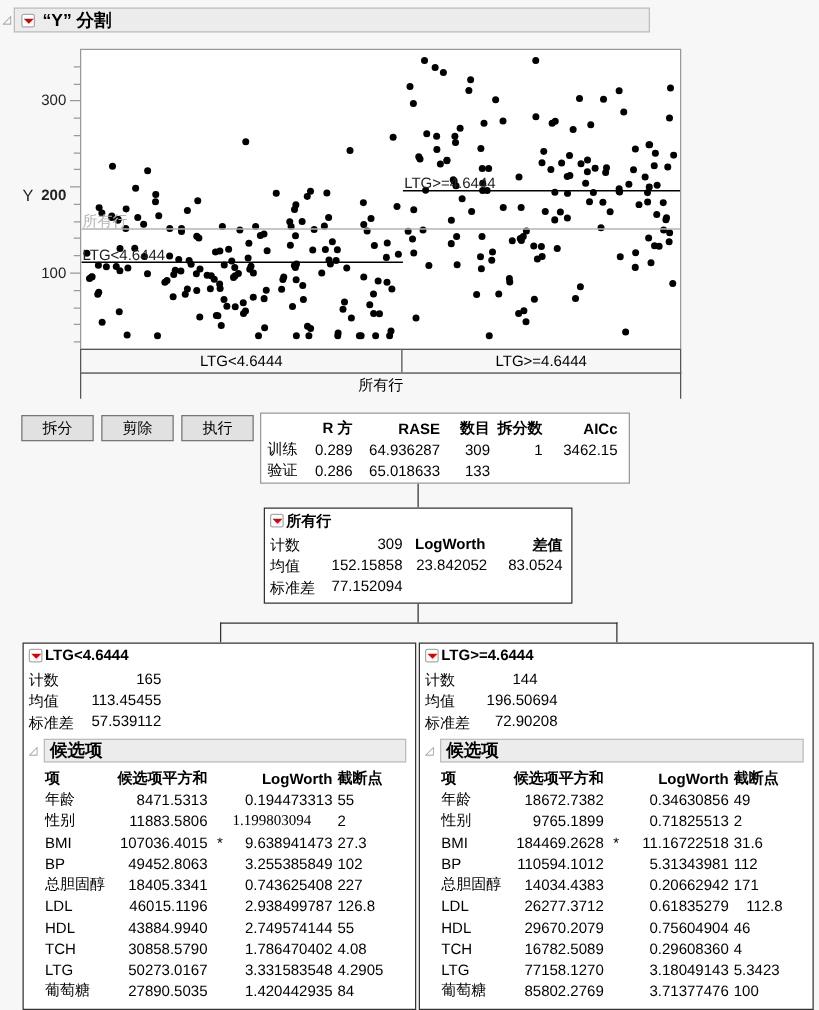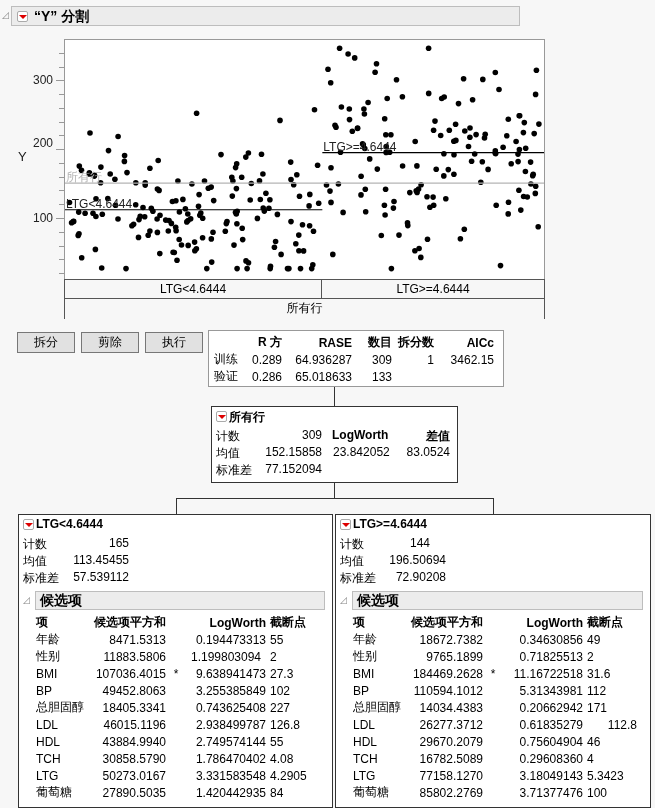--- a/index.html
+++ b/index.html
@@ -30,21 +30,21 @@
 
 <span class="disclose" style="left:2px;top:10px;">◿</span>
 <div class="outline-header">
   <span class="redtri" style="position:absolute;left:5px;top:4px;"></span>
   <span class="title abs" style="left:22px;top:1px;">“Y” 分割</span>
 </div>
 
 <span class="ylabel" style="left:18px;top:149px;">Y</span>
 <div class="abs" style="left:0;top:39px;width:64px;height:241px;">
   <span class="ytl" style="left:23px;top:34px;">300</span>
-  <span class="ytl" style="left:23px;top:97px;">200</span>
+  <span class="ytl" style="left:23px;top:110px;font-weight:bold;">200</span>
   <span class="ytl" style="left:23px;top:172px;">100</span>
   <div id="ticks">
       <div class="ytick" style="top: 234.114px; width: 5px;"></div>
       <div class="ytick" style="top: 220.343px; width: 5px;"></div>
       <div class="ytick" style="top: 206.571px; width: 5px;"></div>
       <div class="ytick" style="top: 192.8px; width: 5px;"></div>
       <div class="ytick" style="top: 179.029px; width: 8px;"></div>
       <div class="ytick" style="top: 165.257px; width: 5px;"></div>
       <div class="ytick" style="top: 151.486px; width: 5px;"></div>
       <div class="ytick" style="top: 137.714px; width: 5px;"></div>
@@ -475,21 +475,21 @@
           <td style="text-align: left;">年龄</td>
           <td style="text-align: right;">8471.5313</td>
           <td style="text-align: center;"></td>
           <td style="text-align: right;">0.194473313</td>
           <td style="text-align: left; padding-left: 4px;">55</td>
         </tr>
         <tr style="height: 17px;">
           <td style="text-align: left;">性别</td>
           <td style="text-align: right;">11883.5806</td>
           <td style="text-align: center;"></td>
-          <td style="text-align: center;">1.199803094</td>
+          <td style="text-align: left; font-family: Liberation Serif, serif;">1.199803094</td>
           <td style="text-align: left; padding-left: 4px;">2</td>
         </tr>
         <tr style="height: 17px;">
           <td style="text-align: left;">BMI</td>
           <td style="text-align: right;">107036.4015</td>
           <td style="text-align: center;">*</td>
           <td style="text-align: right;">9.638941473</td>
           <td style="text-align: left; padding-left: 4px;">27.3</td>
         </tr>
         <tr style="height: 17px;">
@@ -602,21 +602,21 @@
           <td style="text-align: right;">14034.4383</td>
           <td style="text-align: center;"></td>
           <td style="text-align: right;">0.20662942</td>
           <td style="text-align: left; padding-left: 4px;">171</td>
         </tr>
         <tr style="height: 17px;">
           <td style="text-align: left;">LDL</td>
           <td style="text-align: right;">26277.3712</td>
           <td style="text-align: center;"></td>
           <td style="text-align: right;">0.61835279</td>
-          <td style="text-align: right; padding-left: 3px;">112.8</td>
+          <td style="text-align: center; padding-left: 3px;">112.8</td>
         </tr>
         <tr style="height: 17px;">
           <td style="text-align: left;">HDL</td>
           <td style="text-align: right;">29670.2079</td>
           <td style="text-align: center;"></td>
           <td style="text-align: right;">0.75604904</td>
           <td style="text-align: left; padding-left: 4px;">46</td>
         </tr>
         <tr style="height: 17px;">
           <td style="text-align: left;">TCH</td>

